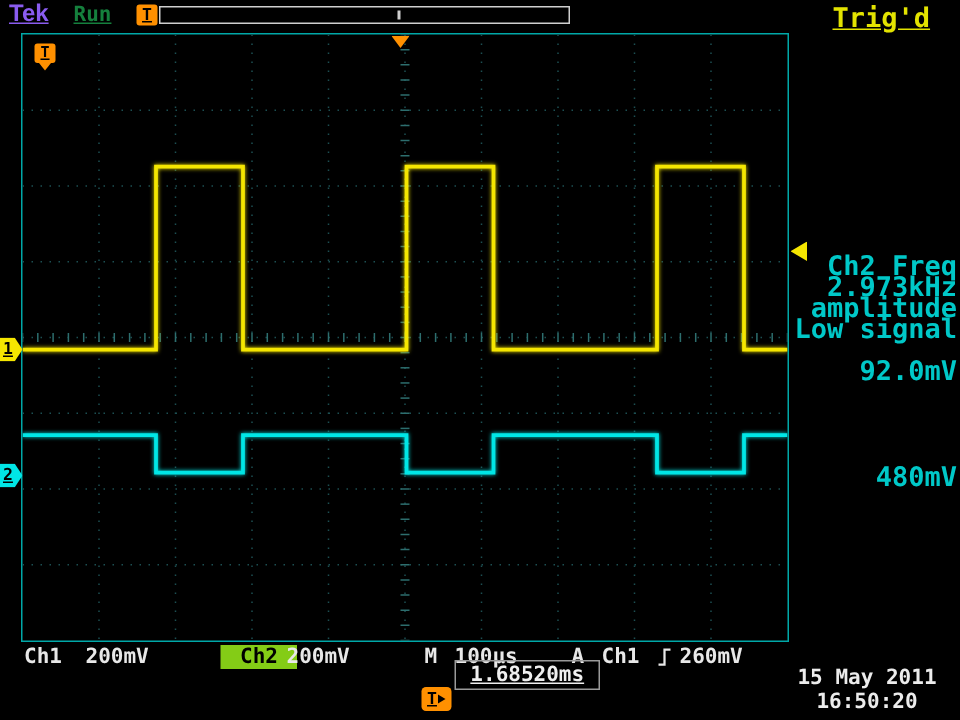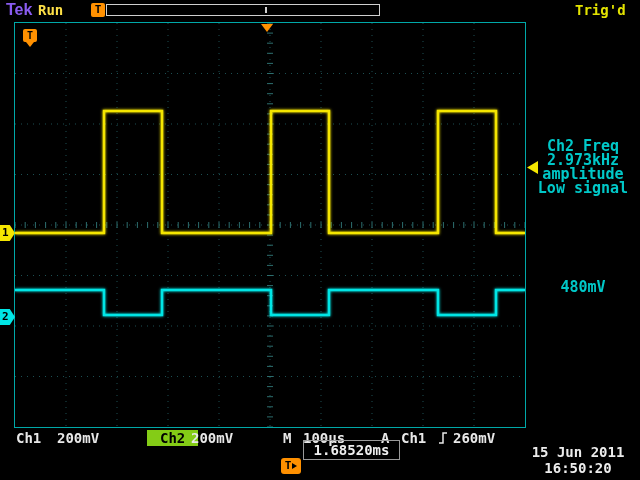--- a/index.html
+++ b/index.html
@@ -1,29 +1,29 @@
 <!DOCTYPE html>
 <html><head>
 <meta charset="utf-8">
 <style>
   * { margin:0; padding:0; box-sizing:border-box; }
   html,body { width:640px; height:480px; background:#000; overflow:hidden; }
   body { position:relative; font-family:"DejaVu Sans Mono","Liberation Mono",monospace; }
-  .abs { position:absolute; }
+  .abs { position:absolute;text-decoration:underline; }
 
   
   #brand { left:6px; top:1px; color:#8a5cf0; font-size:16px; font-weight:bold;
            font-family:"Liberation Sans",sans-serif; }
-  #run-status { left:38px; top:2px; color:#fde047; font-size:14px; font-weight:bold; }
+  #run-status { left:49px; top:2px; color:#15803d; font-size:14px; font-weight:bold; }
   #trig-badge-top { left:91px; top:3px; width:14px; height:14px; background:#ff9000;
            color:#000; font-size:11px; font-weight:bold; text-align:center; line-height:14px;
            border-radius:2px; }
   #acq-bar { left:106px; top:4px; width:274px; height:12px; border:1px solid #cfcfcf; }
   #acq-bar-tick { left:158px; top:2px; width:2px; height:6px; background:#cfcfcf; }
-  #trigd-status { left:555px; top:2px; color:#e3e300; font-size:14px; font-weight:bold;margin-left:20px; }
+  #trigd-status { left:555px; top:2px; color:#e3e300; font-size:18px; font-weight:bold; }
 
   
   #screen { left:14px; top:22px; width:512px; height:406px; border:1px solid #00a8a8; background:#000; }
   #trig-pos-triangle { left:246px; top:1px; width:12px; height:8px; background:#ff9000;
            clip-path:polygon(0 0,100% 0,50% 100%); }
   #delay-marker { left:8px; top:6px; width:14px; height:13px; background:#ff9000; color:#000;
            font-size:10px; font-weight:bold; text-align:center; line-height:13px; border-radius:2px; }
   #delay-marker-arrow { left:11px; top:19px; width:0; height:0;
            border-left:4px solid transparent; border-right:4px solid transparent;
            border-top:5px solid #ff9000; }
@@ -31,22 +31,22 @@
   
   .ch-marker { width:15px; height:16px; color:#000; font-weight:bold; font-size:11px;
            line-height:16px; padding-left:2px;
            clip-path:polygon(0 0,65% 0,100% 50%,65% 100%,0 100%); }
   #ch1-marker { left:0; top:225px; background:#f5e600; }
   #ch2-marker { left:0; top:309px; background:#00e6e6; }
   #trig-level-arrow { left:527px; top:161px; width:11px; height:13px; background:#f5e600;
            clip-path:polygon(100% 0,100% 100%,0 50%); }
 
   
-  .meas { position:absolute; left:528px; width:110px; text-align:center; color:#00c8c8;
-          font-size:15px; line-height:14px; font-weight:bold; }
+  .meas { position:absolute; left:528px; width:110px; text-align:right; color:#00c8c8;
+          font-size:18px; line-height:14px; font-weight:bold;margin-top:32px; }
   #meas-group1 { top:139px; }
   #meas-group2 { top:209px; }
   #meas-group3 { top:280px; }
   .meas div { display:block; }
 
   
   .sb { position:absolute; top:430px; color:#e8e8e8; font-size:14px; font-weight:bold; }
   #sb-ch1-label { left:16px; }
   #sb-ch1-scale { left:57px; }
   #sb-ch2-label { left:147px; background:#84cc16; color:#000; padding:0 13px; }
@@ -206,20 +206,21 @@
 <div class="abs ch-marker" id="ch2-marker">2</div>
 <div class="abs" id="trig-level-arrow"></div>
 
 <div class="meas" id="meas-group1">
   <div>Ch2 Freq</div>
   <div>2.973kHz</div>
   <div>amplitude</div>
   <div>Low signal</div>
 </div>
 <div class="meas" id="meas-group2">
+  <div>92.0mV</div>
 </div>
 <div class="meas" id="meas-group3">
   <div>480mV</div>
 </div>
 
 <div class="sb" id="sb-ch1-label">Ch1</div>
 <div class="sb" id="sb-ch1-scale">200mV</div>
 <div class="sb" id="sb-ch2-label">Ch2</div>
 <div class="sb" id="sb-ch2-scale">200mV</div>
 <div class="sb" id="sb-m-label">M</div>
@@ -227,14 +228,14 @@
 <div class="sb" id="sb-a-label">A</div>
 <div class="sb" id="sb-trig-src">Ch1</div>
 <svg class="sb" id="sb-slope" width="10" height="14">
   <path d="M1 12 H5 V2 H9" stroke="#e8e8e8" fill="none" stroke-width="1.5"></path>
 </svg>
 <div class="sb" id="sb-trig-lvl">260mV</div>
 
 <div class="abs" id="delay-badge"><span>T</span><span class="arr"></span></div>
 <div class="abs" id="delay-value">1.68520ms</div>
 
-<div class="dt" id="dt-date">15 Jun 2011</div>
+<div class="dt" id="dt-date">15 May 2011</div>
 <div class="dt" id="dt-time">16:50:20</div>
 
 </body></html>

